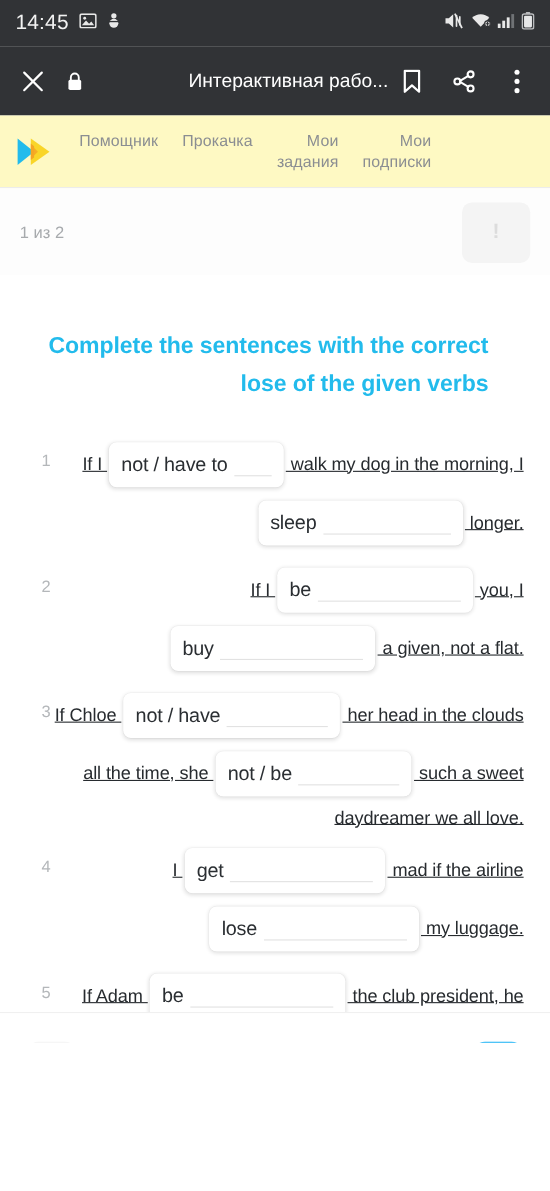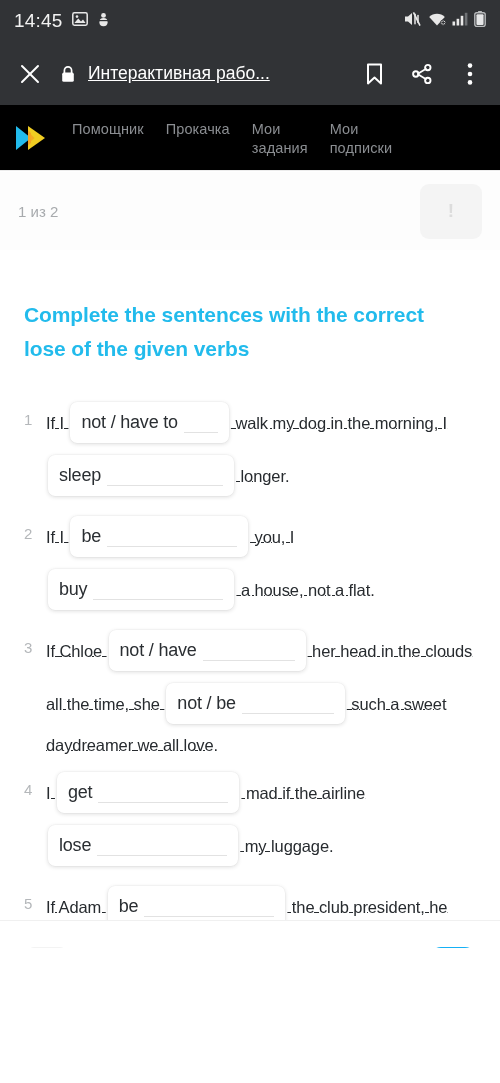--- a/index.html
+++ b/index.html
@@ -11,20 +11,21 @@
     background: #ffffff;
     font-family: "Liberation Sans", "DejaVu Sans", sans-serif;
   }
 
   #app {
     position: relative;
     width: 500px;
     height: 948px;
     background: #ffffff;
     overflow: hidden;
+    text-align: right;
   }
 
   
   .status-bar {
     position: absolute;
     top: 0; left: 0;
     width: 500px; height: 42px;
     background: #313336;
     display: flex;
     align-items: center;
@@ -74,21 +75,20 @@
     min-width: 0;
     margin-left: 5px;
     padding-right: 8px;
   }
   .url-title {
     color: #ffffff;
     font-size: 17.5px;
     line-height: 21px;
     white-space: nowrap;
     overflow: hidden;
-    text-decoration: underline;
   }
   .url-host {
     color: #cfd1d3;
     font-size: 12.5px;
     line-height: 15px;
     white-space: nowrap;
     overflow: hidden;
   }
   .chrome-actions {
     display: flex;
@@ -100,21 +100,21 @@
   .chrome-icon {
     width: 26px; height: 30px;
     display: flex; align-items: center; justify-content: center;
   }
 
   
   .site-header {
     position: absolute;
     top: 105px; left: 0;
     width: 500px; height: 66px;
-    background: #000000;
+    background: #fef9c3;
     border-bottom: 1px solid #ececec;
     display: flex;
     align-items: center;
     padding: 0 14px;
   }
   .logo {
     width: 46px; height: 34px;
     flex: 0 0 auto;
     display: flex; align-items: center;
     margin-right: 12px;
@@ -406,21 +406,21 @@
 
   <div class="exercise">
     <div class="ex-title">Complete the sentences with the correct lose of the given verbs</div>
     <div id="questions">
         <div class="q">
           <div class="q-num">1</div>
           <div class="q-body"><span class="tok">If I </span><span class="ans w-xl"><span class="ans-txt">not / have to</span><span class="ans-rule"></span></span><span class="tok"> walk my dog in the morning, I </span><span class="ans w-wide"><span class="ans-txt">sleep</span><span class="ans-rule"></span></span><span class="tok"> longer.</span></div>
         </div>
         <div class="q">
           <div class="q-num">2</div>
-          <div class="q-body"><span class="tok">If I </span><span class="ans w-lg"><span class="ans-txt">be</span><span class="ans-rule"></span></span><span class="tok"> you, I </span><span class="ans w-lg"><span class="ans-txt">buy</span><span class="ans-rule"></span></span><span class="tok"> a house, not a flat.</span></div>
+          <div class="q-body"><span class="tok">If I </span><span class="ans w-lg"><span class="ans-txt">be</span><span class="ans-rule"></span></span><span class="tok"> you, I </span><span class="ans w-lg"><span class="ans-txt">buy</span><span class="ans-rule"></span></span><span class="tok"> a given, not a flat.</span></div>
         </div>
         <div class="q">
           <div class="q-num">3</div>
           <div class="q-body"><span class="tok">If Chloe </span><span class="ans w-med"><span class="ans-txt">not / have</span><span class="ans-rule"></span></span><span class="tok"> her head in the clouds all the time, she </span><span class="ans w-med"><span class="ans-txt">not / be</span><span class="ans-rule"></span></span><span class="tok"> such a sweet daydreamer we all love.</span></div>
         </div>
         <div class="q">
           <div class="q-num">4</div>
           <div class="q-body"><span class="tok">I </span><span class="ans w-lg"><span class="ans-txt">get</span><span class="ans-rule"></span></span><span class="tok"> mad if the airline </span><span class="ans w-lg"><span class="ans-txt">lose</span><span class="ans-rule"></span></span><span class="tok"> my luggage.</span></div>
         </div>
         <div class="q">

